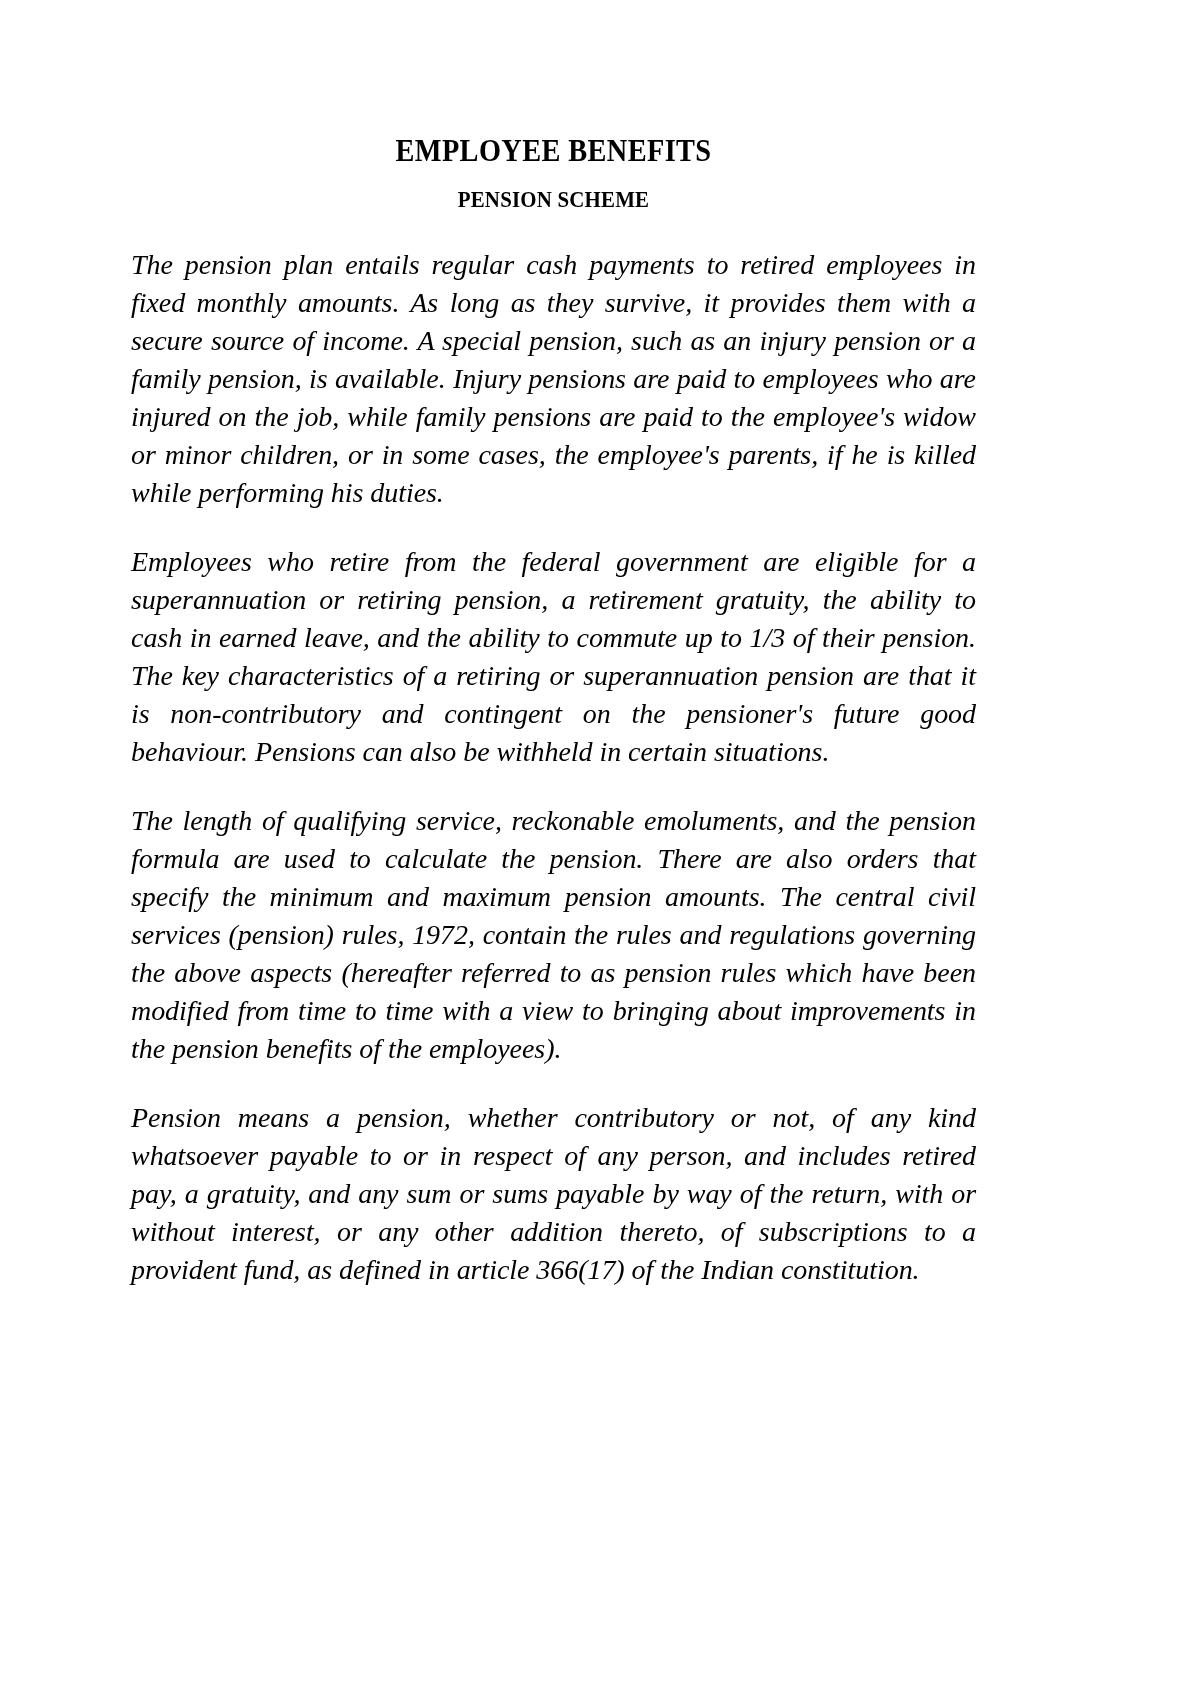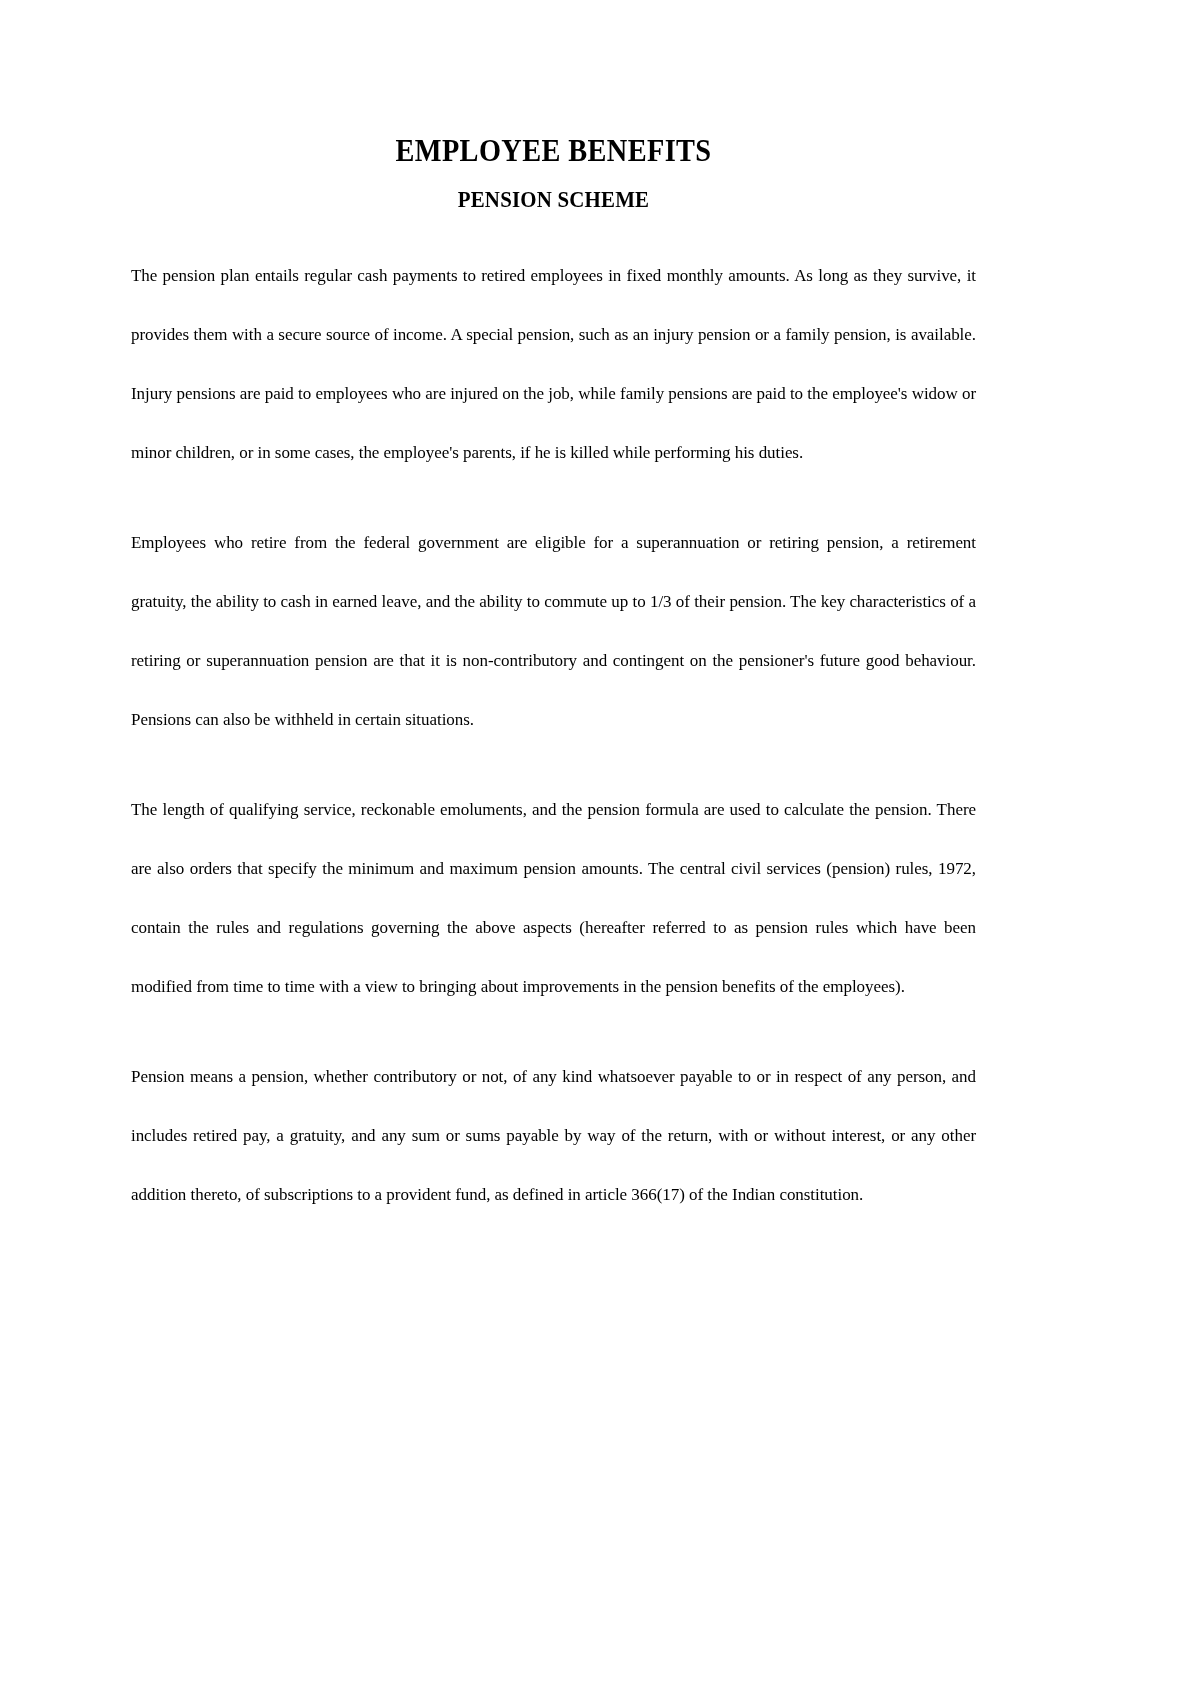--- a/index.html
+++ b/index.html
@@ -47,26 +47,27 @@
     line-height: 1.12;
     transform: scaleX(0.93);
     transform-origin: center top;
   }
   .body-block {
     padding-top: 34px;
   }
   p.para {
     text-align: justify;
     text-justify: inter-word;
-    font-size: 17px;
-    line-height: 59px;
+    font-size: 28px;
+    line-height: 38px;
     margin: 0 0 31px 0;
     letter-spacing: -0.05px;
     word-spacing: 0px;
     hyphens: none;
+    font-style: italic;
     -webkit-hyphens: none;
   }
   p.para:last-child {
     margin-bottom: 0;
   }
   p.para.last-open {
     text-align: justify;
   }
   
   p.para.last-open::after {

